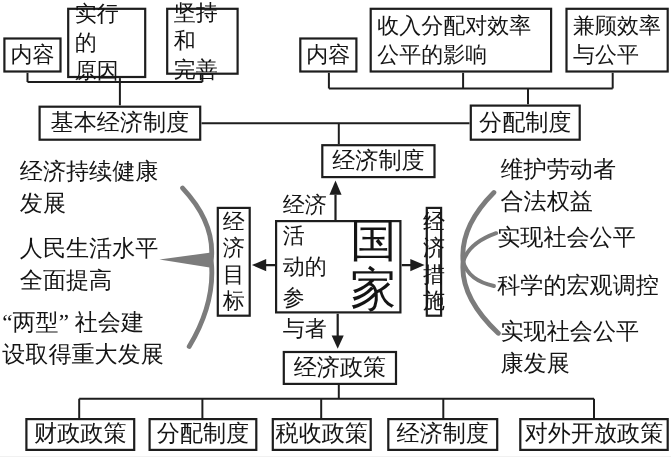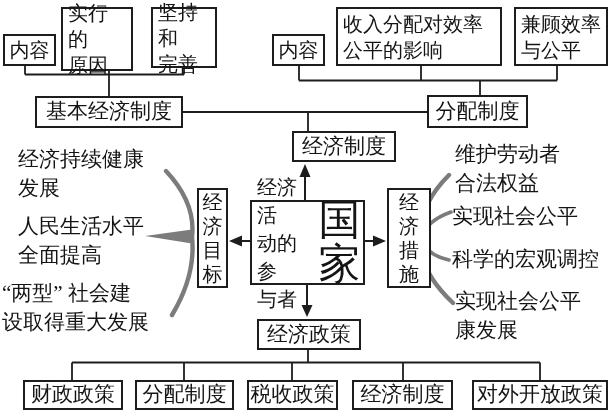--- a/index.html
+++ b/index.html
@@ -29,24 +29,24 @@
   #b-content-r{left:272px;top:34px;width:53px;height:32px;}
   #b-income{left:336px;top:7px;width:166px;height:59px;}
   #b-balance{left:514px;top:7px;width:94px;height:59px;}
   #b-dist{left:427px;top:95px;width:101px;height:33px;text-align:right;}
   
   #b-sys{left:257px;top:131px;width:104px;height:31px;margin-left:35px;}
   #b-center{left:250px;top:200px;width:115px;height:85px;padding:0 2px 0 5px;}
   #b-center .participant{font-size:20px;line-height:1.4;white-space:pre-line;text-align:left;}
   #b-center .state{font-size:42px;line-height:1.03;width:44px;word-break:break-all;text-align:center;margin-left:2px;}
   #b-goals{left:197px;top:188px;width:31px;height:100px;}
-  #b-measures{left:387px;top:188px;width:44px;height:100px;}
+  #b-measures{left:387px;top:188px;width:15px;height:100px;}
   #b-policy{left:257px;top:319px;width:104px;height:31px;}
   
-  #goal-0{left:18px;top:145px;}
+  #goal-0{left:18px;top:145px;font-family:Liberation Mono, monospace;}
   #goal-1{left:18px;top:212px;}
   #goal-2{left:2px;top:279px;}
   #meas-0{left:455px;top:140px;}
   #meas-1{left:452px;top:202px;}
   #meas-2{left:452px;top:245px;}
   #meas-3{left:455px;top:287px;}
   
   .pol{top:380px;height:30px;}
   #pol-0{left:23px;width:100px;}
   #pol-1{left:135px;width:99px;}

